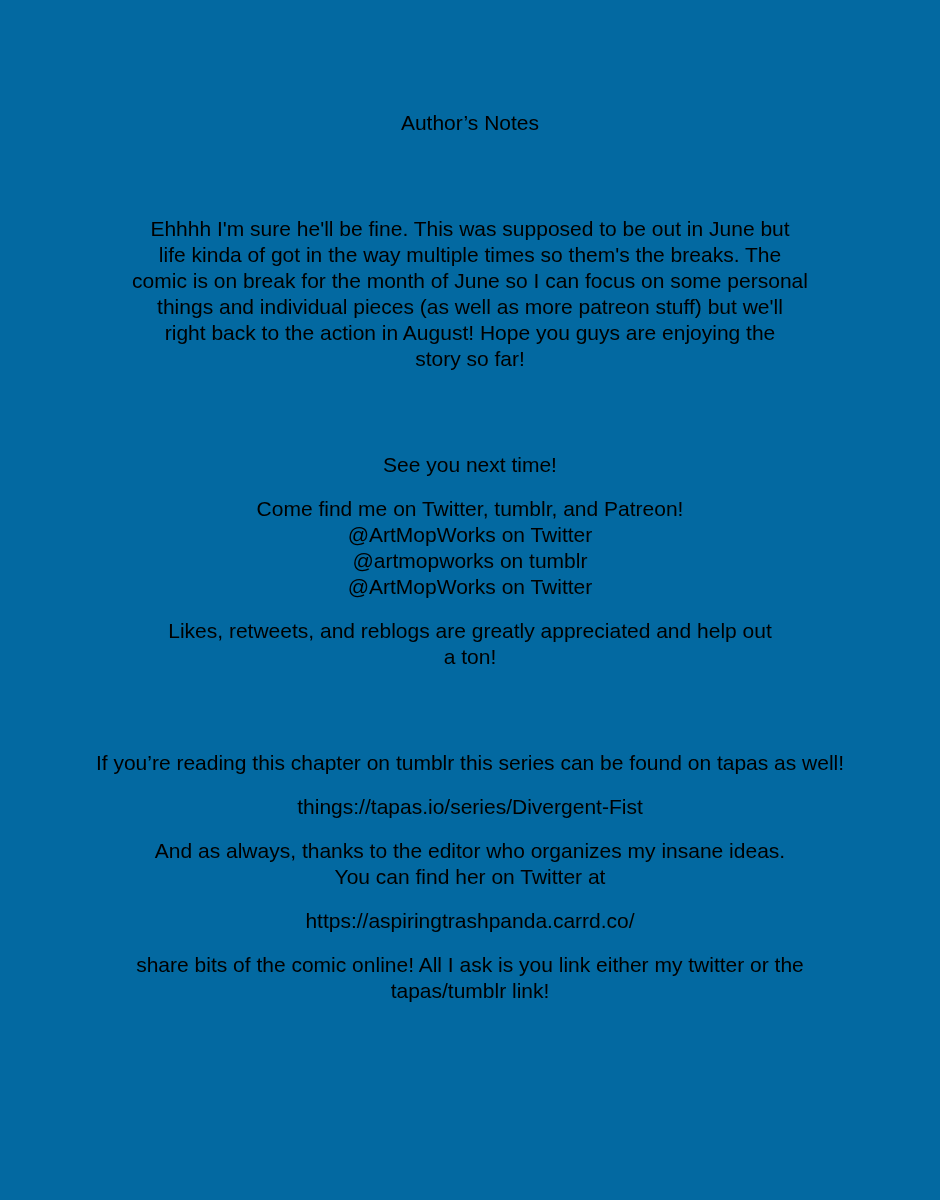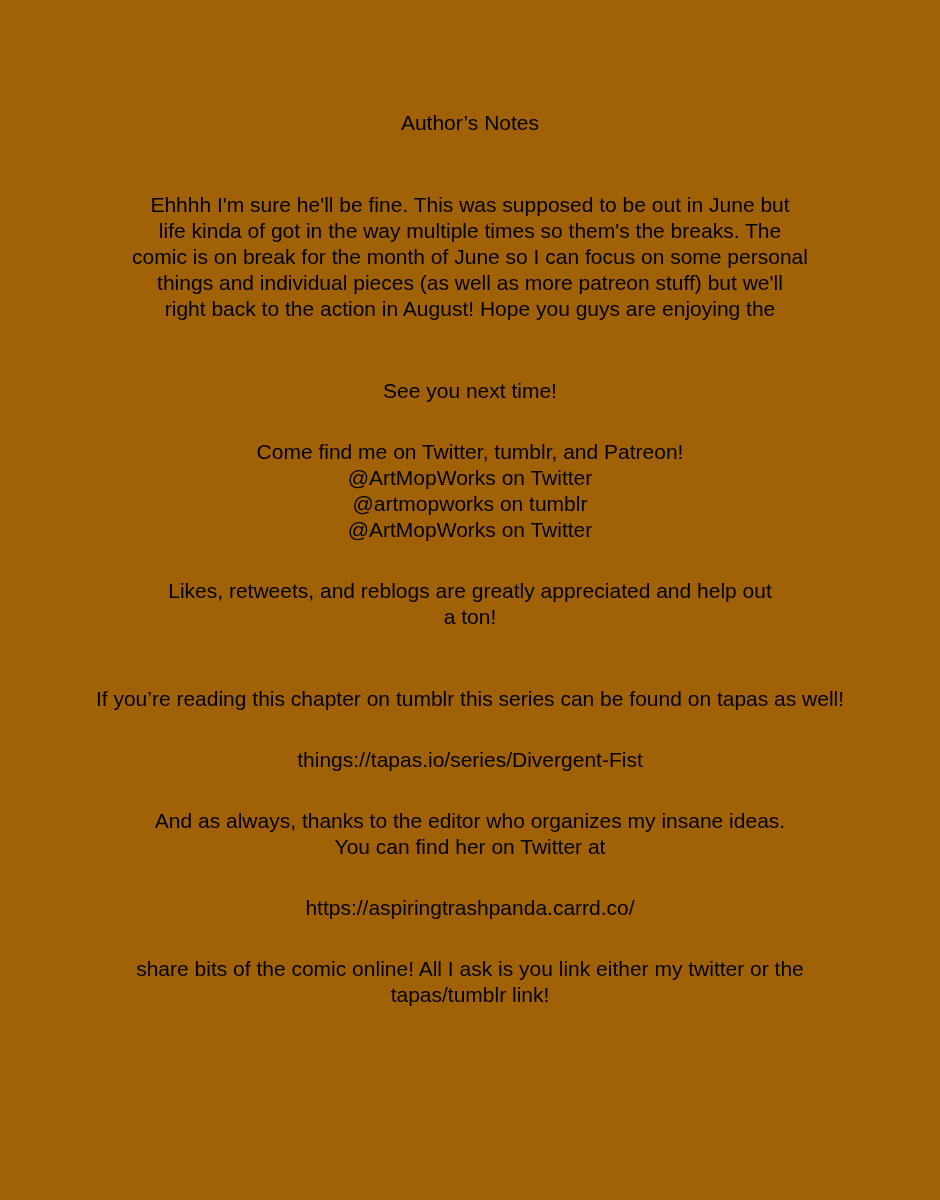--- a/index.html
+++ b/index.html
@@ -4,36 +4,36 @@
 <style>
   html, body {
     margin: 0;
     padding: 0;
     background: #ffffff;
   }
   .page {
     position: relative;
     width: 940px;
     height: 1200px;
-    background: #a16207;
+    background: #0369a1;
     overflow: hidden;
     font-family: "Liberation Sans", "DejaVu Sans", sans-serif;
     font-size: 21px;
     line-height: 26px;
     color: #000000;
     text-align: center;
   }
   .content {
     padding-top: 110px;
   }
   .block {
     margin: 0;
   }
-  .gap-1 { margin-top: 35px; }   
-  .gap-2 { margin-top: 56px; }   
+  .gap-1 { margin-top: 18px; }   
+  .gap-2 { margin-top: 80px; }   
   .line {
     margin: 0;
     white-space: nowrap;
   }
 </style>
 </head>
 <body>
 
 <div class="page">
   <div class="content">
@@ -41,20 +41,21 @@
     <div class="block">
       <div class="line">Author’s Notes</div>
     </div>
 
     <div class="block gap-2">
       <div class="line">Ehhhh I'm sure he'll be fine. This was supposed to be out in June but</div>
       <div class="line">life kinda of got in the way multiple times so them's the breaks. The</div>
       <div class="line">comic is on break for the month of June so I can focus on some personal</div>
       <div class="line">things and individual pieces (as well as more patreon stuff) but we'll</div>
       <div class="line">right back to the action in August! Hope you guys are enjoying the</div>
+      <div class="line">story so far!</div>
     </div>
 
     <div class="block gap-2">
       <div class="line">See you next time!</div>
     </div>
 
     <div class="block gap-1">
       <div class="line">Come find me on Twitter, tumblr, and Patreon!</div>
       <div class="line">@ArtMopWorks on Twitter</div>
       <div class="line">@artmopworks on tumblr</div>

